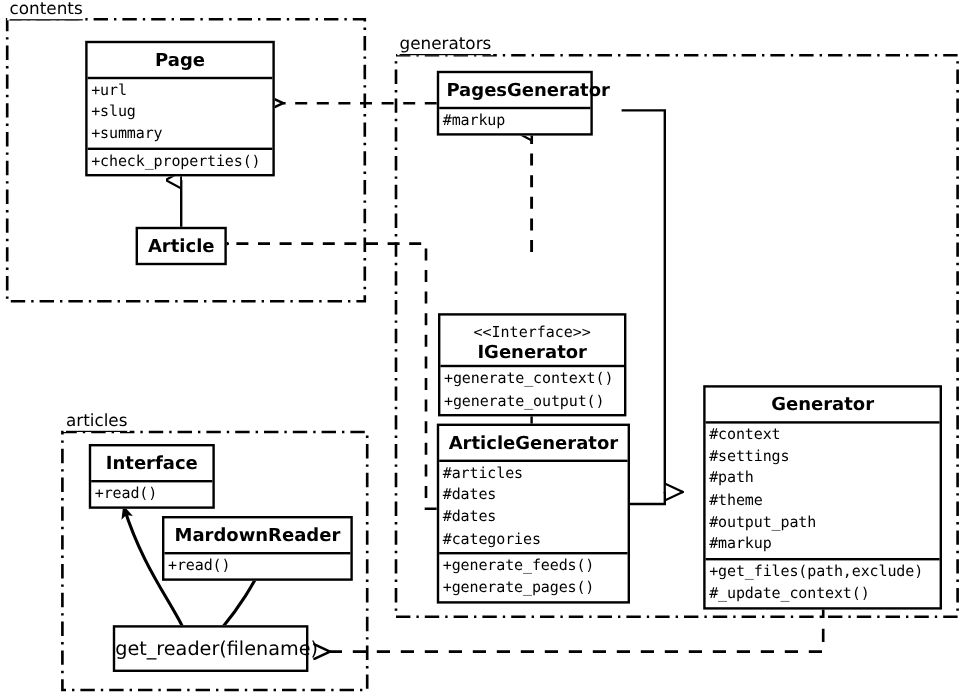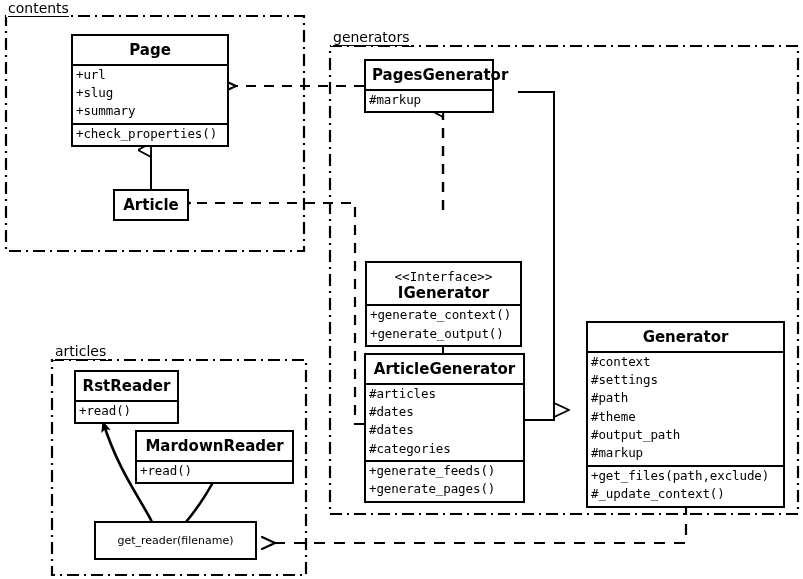--- a/index.html
+++ b/index.html
@@ -34,22 +34,22 @@
   }
   .uml .sec{
     border-top:2px solid #000;
     padding:0 3px 2px 3px;
   }
   .uml .row{line-height:1.47;white-space:pre;letter-spacing:-0.1px;}
 
   .plain{
     position:absolute;box-sizing:border-box;background:#fff;
     border:2px solid #000;z-index:5;
-    font-family:"DejaVu Sans", sans-serif;font-size:11px;
-    display:flex;align-items:center;justify-content:center;
+    font-family:"DejaVu Sans", sans-serif;font-size:16px;
+    display:flex;align-items:center;
     color:#000;
   }
 </style>
 </head>
 <body>
 
 <div id="canvas">
 
   <svg class="layer">
 
@@ -178,21 +178,21 @@
       <div class="row">#output_path</div>
       <div class="row">#markup</div>
     </div>
     <div class="sec">
       <div class="row">+get_files(path,exclude)</div>
       <div class="row">#_update_context()</div>
     </div>
   </div>
 
   <div class="uml" style="left:74px;top:370px;width:105px;">
-    <div class="name">RstReader</div>
+    <div class="name">Interface</div>
     <div class="sec">
       <div class="row">+read()</div>
     </div>
   </div>
 
   <div class="uml" style="left:135px;top:430px;width:159px;">
     <div class="name">MardownReader</div>
     <div class="sec">
       <div class="row">+read()</div>
     </div>

